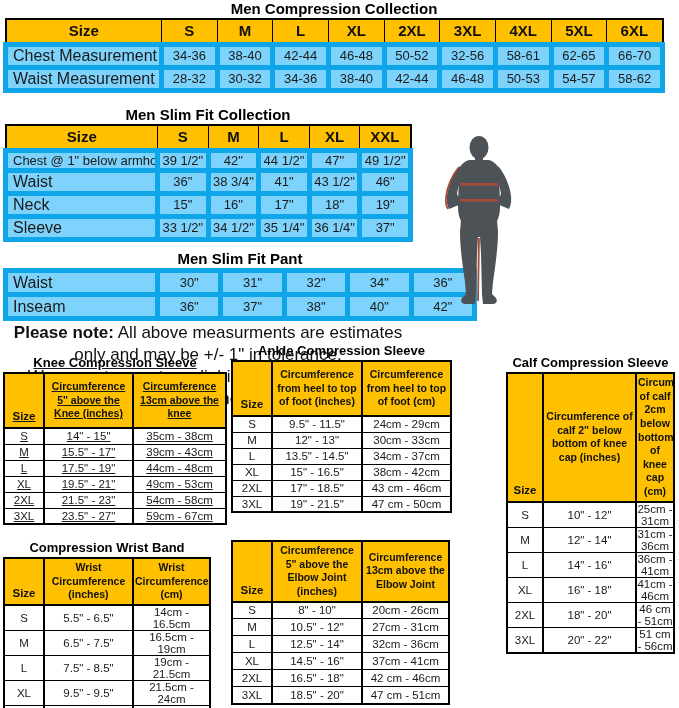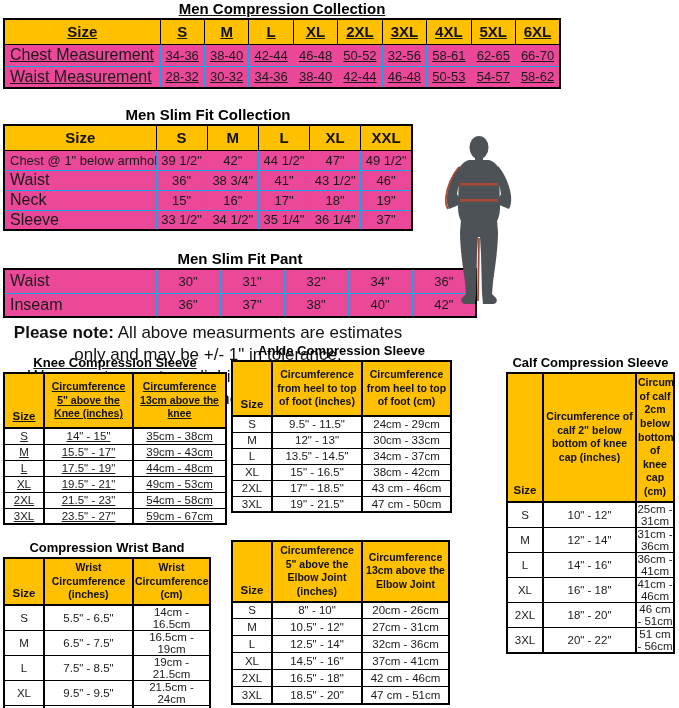--- a/index.html
+++ b/index.html
@@ -13,21 +13,21 @@
   .title { font-weight:bold; text-align:center; color:#000; }
   .title-lg { font-size:15px; height:16px; margin-bottom:2px; }
   .title-sm { font-size:13px; height:15px; margin-bottom:2px; white-space:nowrap; }
 
   table { border-collapse:collapse; table-layout:fixed; width:100%; border:2px solid #000; }
   th, td { overflow:hidden; }
 
   
   .top th { background:var(--gold); border:1px solid #000; font-weight:bold;
             font-size:15px; text-align:center; height:25px; color:#111; }
-  .top td { background:#ec4899; border:1px solid #0ea5e9; font-size:13px; text-align:center; }
+  .top td { background:#7dd3fc; border:5px solid #0ea5e9; font-size:13px; text-align:center; }
   .top td.c0 { text-align:left; font-size:16px; padding-left:5px; white-space:nowrap; }
   .t1 td { height:22px; }
   .t2 td { height:20px; }
   .t2 tbody tr:first-child td.c0 { font-size:13px; }
   .t3 td { height:24px; }
 
   
   .mini th { background:var(--gold); border:2px solid #000; font-weight:bold;
              font-size:10.5px; line-height:1.3; text-align:center; vertical-align:middle;
              padding:2px 1px; color:#111; }
@@ -41,21 +41,21 @@
   .rowB td { height:17px; }
 
   #note { text-align:center; font-size:17px; line-height:1.3; color:#111; }
   #note b { font-weight:bold; }
 </style>
 </head>
 <body>
 
 <div id="page">
 
-  <div class="block t1 top" style="left:3px; top:0; width:558px;text-decoration:underline;">
+  <div class="block t1 top" style="left:3px; top:0; width:662px;">
     <div class="title title-lg">Men Compression Collection</div>
     <div>
         <table>
           <colgroup>
             <col style="width: 156px;">
             <col>
             <col>
             <col>
             <col>
             <col>

